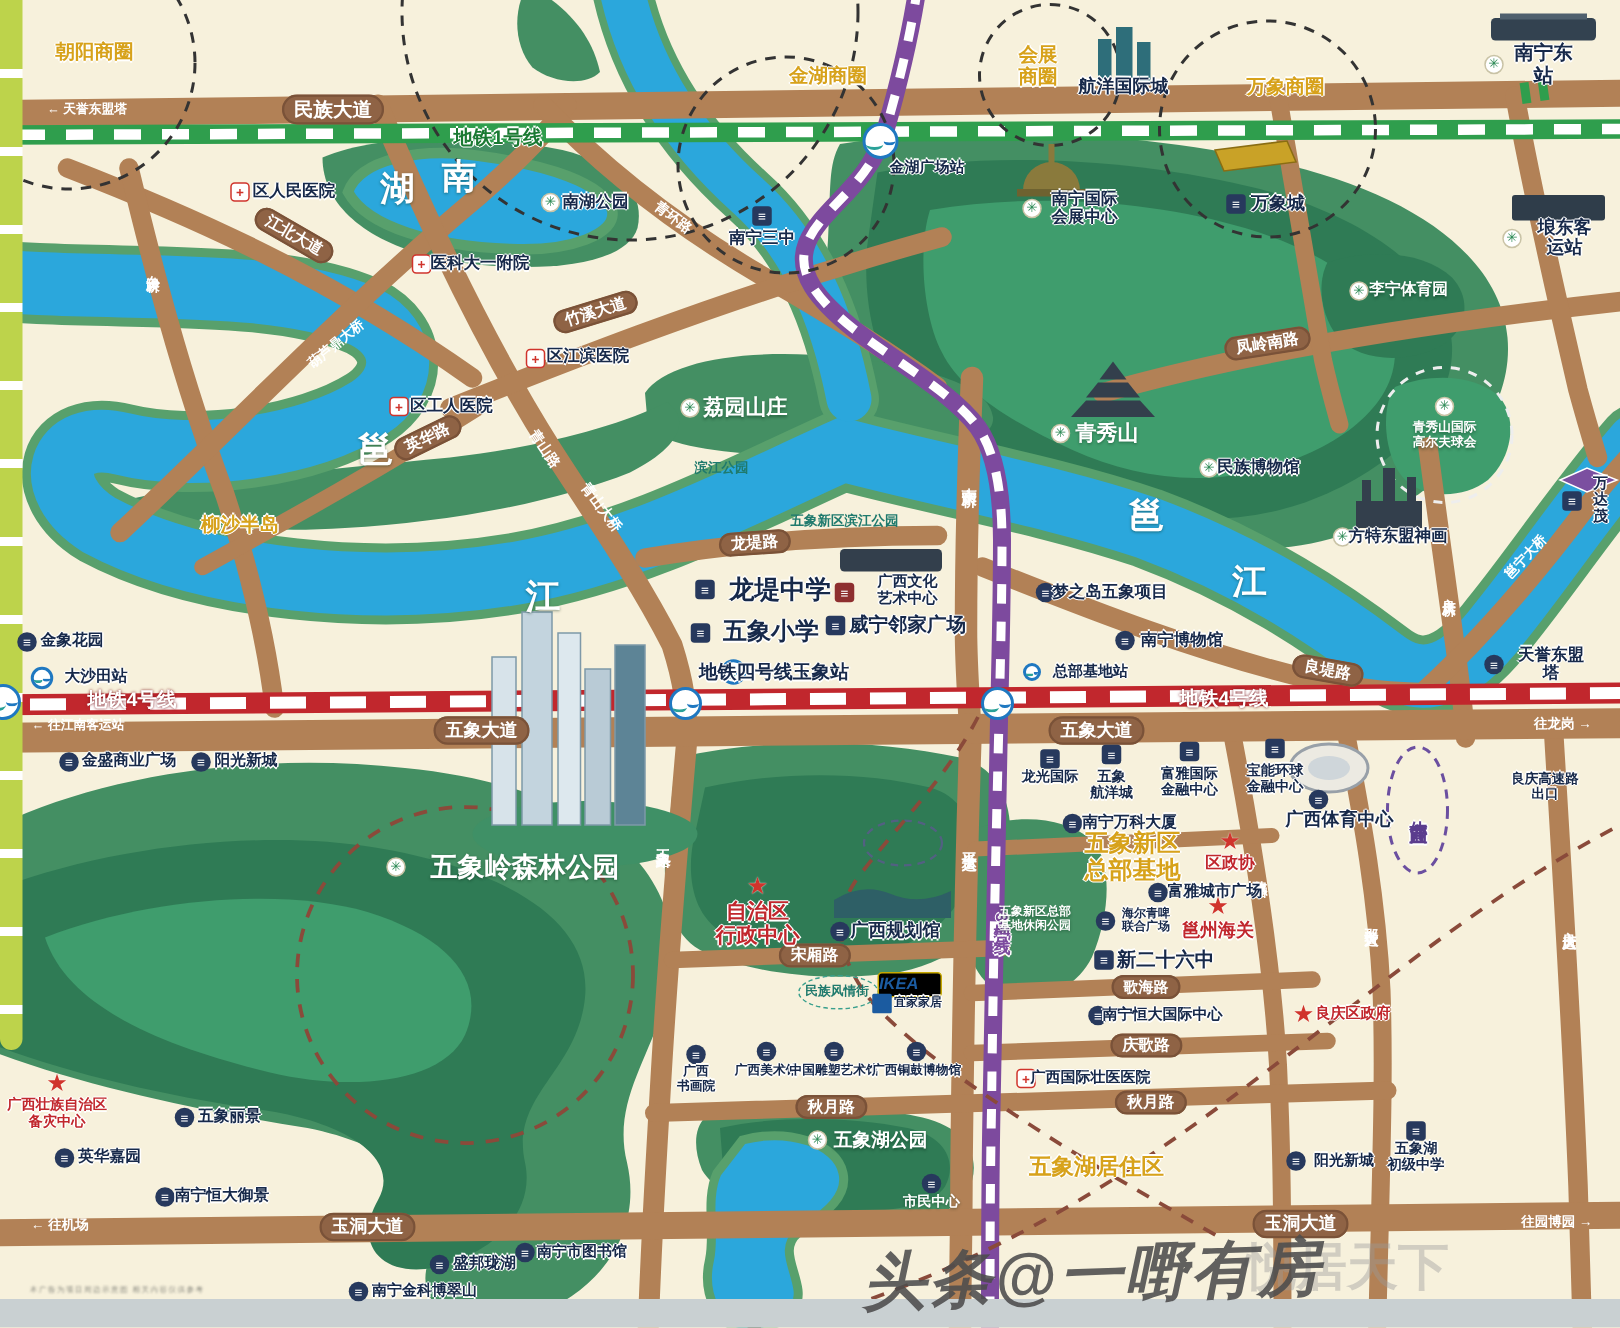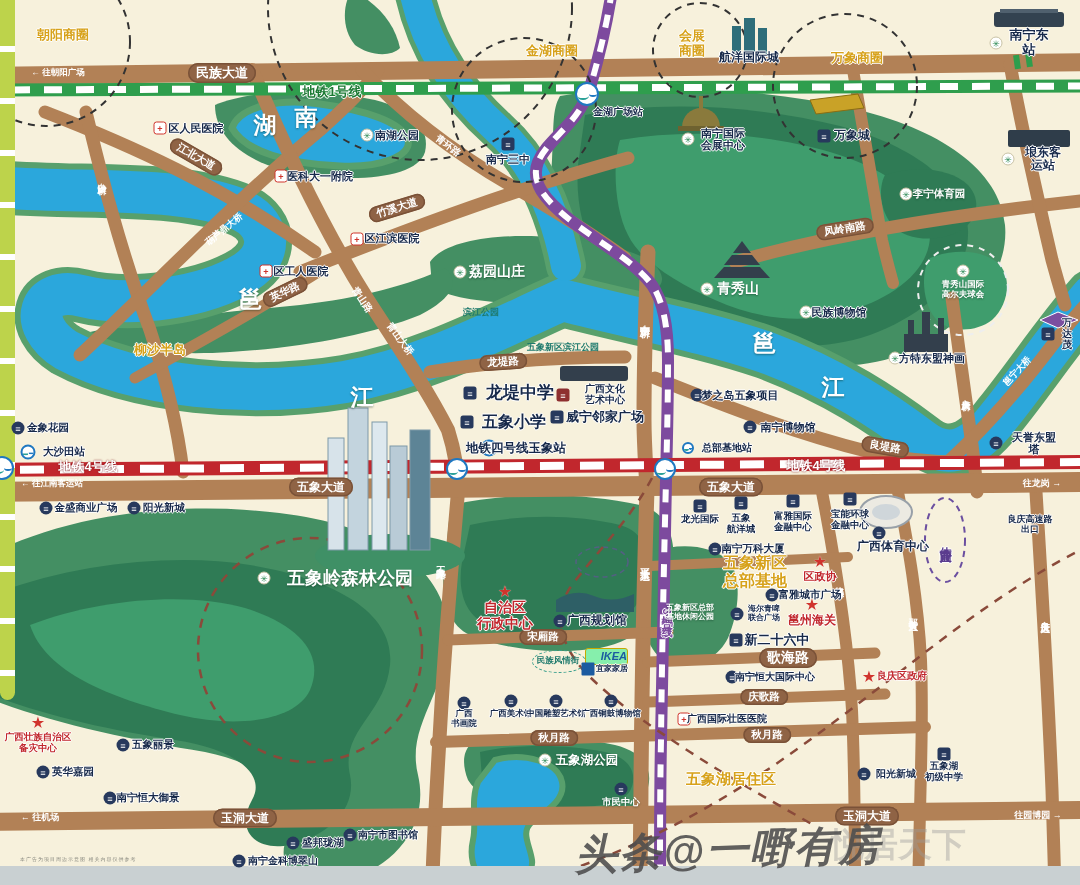--- a/index.html
+++ b/index.html
@@ -31,23 +31,23 @@
   .ic-p{background:#fff;border-radius:50%;color:#2e8b57;border:1px solid #c9c3a6;}
   .ic-ik{background:#1b5ba0;border-radius:1px;}
   .ic-m{background:#fff;border-radius:50%;border:2px solid #1f78c1;position:absolute;}
   .ic-m::before{content:"";display:block;width:60%;height:30%;margin:22% auto 0;
       border-bottom:2px solid #2aa198;border-radius:50%;}
   .ic-m::after{content:"";display:block;width:44%;height:22%;margin:2% auto 0;
       border-bottom:2px solid #1f78c1;border-radius:50%;}
   #limeband{position:absolute;left:0;top:0;width:15px;height:700px;border-radius:0 0 10px 10px;
       background:repeating-linear-gradient(180deg,#bdd34b 0 46px,#ffffff 46px 52px);}
   #graystrip{position:absolute;left:0;top:866px;width:1080px;height:19px;background:#c9d0d2;}
-  #ikea{position:absolute;left:585px;top:648px;width:41px;height:15px;background:#86efac;
+  #ikea{position:absolute;left:585px;top:648px;width:41px;height:15px;background:#000000;
       border:1px solid #c7a800;border-radius:3px;color:#1b5ba0;font-style:italic;
-      font-size:11px;text-align:right;line-height:14px;}
+      font-size:11px;text-align:left;line-height:14px;}
   #dashoval{position:absolute;left:532px;top:650px;width:52px;height:21px;border:1.5px dashed #3aa08d;border-radius:50%;}
   #watermark{position:absolute;left:575px;top:822px;font-size:42px;font-style:italic;color:#4d4d4d;
       opacity:.88;letter-spacing:2px;transform:rotate(-2deg);white-space:nowrap;z-index:40;}
   #watermark2{position:absolute;left:830px;top:822px;font-size:34px;color:#9a9a9a;opacity:.4;
       white-space:nowrap;z-index:39;}
   #fineprint{position:absolute;left:20px;top:856px;font-size:5px;color:#8a8a80;filter:blur(.6px);
       font-weight:normal;letter-spacing:1px;}
 </style>
 </head>
 <body>
@@ -209,40 +209,40 @@
     <div class="pill" style="left: 503px; top: 362px; transform: translate(-50%, -50%) rotate(-4deg); font-size: 10.5px;">龙堤路</div>
     <div class="pill" style="left: 885px; top: 447px; transform: translate(-50%, -50%) rotate(10deg); font-size: 10.5px;">良堤路</div>
     <div class="pill" style="left: 845px; top: 229px; transform: translate(-50%, -50%) rotate(-9deg); font-size: 10.5px;">凤岭南路</div>
     <div class="pill" style="left: 321px; top: 487px; transform: translate(-50%, -50%); font-size: 12px;">五象大道</div>
     <div class="pill" style="left: 731px; top: 487px; transform: translate(-50%, -50%); font-size: 12px;">五象大道</div>
     <div class="pill" style="left: 245px; top: 818px; transform: translate(-50%, -50%); font-size: 12px;">玉洞大道</div>
     <div class="pill" style="left: 867px; top: 816px; transform: translate(-50%, -50%); font-size: 12px;">玉洞大道</div>
     <div class="pill" style="left: 543px; top: 637px; transform: translate(-50%, -50%); font-size: 10.5px;">宋厢路</div>
     <div class="pill" style="left: 554px; top: 738px; transform: translate(-50%, -50%); font-size: 10.5px;">秋月路</div>
     <div class="pill" style="left: 767px; top: 735px; transform: translate(-50%, -50%); font-size: 10.5px;">秋月路</div>
-    <div class="pill" style="left: 788px; top: 658px; transform: translate(-50%, -50%); font-size: 14px;">歌海路</div>
+    <div class="pill" style="left: 764px; top: 658px; transform: translate(-50%, -50%); font-size: 10px;">歌海路</div>
     <div class="pill" style="left: 764px; top: 697px; transform: translate(-50%, -50%); font-size: 10.5px;">庆歌路</div>
     <div class="lbl onroad vert" style="left: 102px; top: 178px; transform: translate(-50%, -50%); font-size: 9px;">白沙大桥</div>
     <div class="lbl onroad" style="left: 224px; top: 229px; transform: translate(-50%, -50%) rotate(-39deg); font-size: 9px;">葫芦鼎大桥</div>
     <div class="lbl onroad" style="left: 362px; top: 300px; transform: translate(-50%, -50%) rotate(56deg); font-size: 9.5px;">青山路</div>
     <div class="lbl onroad" style="left: 400px; top: 339px; transform: translate(-50%, -50%) rotate(53deg); font-size: 9.5px;">青山大桥</div>
     <div class="lbl onroad" style="left: 448px; top: 146px; transform: translate(-50%, -50%) rotate(37deg); font-size: 9.5px;">青环路</div>
     <div class="lbl onroad vert" style="left: 645px; top: 319px; transform: translate(-50%, -50%); font-size: 10px;">南宁大桥</div>
     <div class="lbl onroad vert" style="left: 645px; top: 562px; transform: translate(-50%, -50%); font-size: 10px;">平乐大道</div>
     <div class="lbl onroad vert" style="left: 441px; top: 560px; transform: translate(-50%, -50%); font-size: 10px;">玉象路</div>
     <div class="lbl onroad vert" style="left: 966px; top: 394px; transform: translate(-50%, -50%); font-size: 9px;">良庆大桥</div>
     <div class="lbl onroad" style="left: 1017px; top: 371px; transform: translate(-50%, -50%) rotate(-47deg); font-size: 9px;">邕宁大桥</div>
     <div class="lbl onroad vert" style="left: 839px; top: 581px; transform: translate(-50%, -50%); font-size: 9.5px;">体强路</div>
     <div class="lbl onroad vert" style="left: 913px; top: 613px; transform: translate(-50%, -50%); font-size: 9.5px;">那黄大道</div>
     <div class="lbl onroad vert" style="left: 1045px; top: 615px; transform: translate(-50%, -50%); font-size: 9.5px;">良庆大道</div>
     <div class="lbl m1" style="left: 332px; top: 92px; transform: translate(-50%, -50%); font-size: 13px; text-align: center;">地铁1号线</div>
     <div class="lbl m4" style="left: 88px; top: 467px; transform: translate(-50%, -50%); font-size: 13px;">地铁4号线</div>
     <div class="lbl m4" style="left: 816px; top: 466px; transform: translate(-50%, -50%); font-size: 13px;">地铁4号线</div>
     <div class="lbl m3 vert" style="left: 667px; top: 612px; transform: translate(-50%, -50%); font-size: 11px;">地铁3号线</div>
-    <div class="arrowlbl" style="left: 58px; top: 73px; transform: translate(-50%, -50%); font-size: 8.5px;">← 往朝阳广场</div>
+    <div class="arrowlbl" style="left: 58px; top: 73px; transform: translate(-50%, -50%); font-size: 8.5px;">← 天誉东盟塔</div>
     <div class="arrowlbl" style="left: 52px; top: 484px; transform: translate(-50%, -50%); font-size: 8.5px;">← 往江南客运站</div>
     <div class="arrowlbl" style="left: 40px; top: 817px; transform: translate(-50%, -50%); font-size: 9px;">← 往机场</div>
     <div class="arrowlbl" style="left: 1042px; top: 483px; transform: translate(-50%, -50%); font-size: 9px;">往龙岗 →</div>
     <div class="arrowlbl" style="left: 1038px; top: 815px; transform: translate(-50%, -50%); font-size: 9px;">往园博园 →</div>
     <div class="ic ic-m" style="left: 587px; top: 94px; transform: translate(-50%, -50%); width: 24px; height: 24px; font-size: 20px;"></div>
     <div class="ic ic-m" style="left: 457px; top: 469px; transform: translate(-50%, -50%); width: 22px; height: 22px; font-size: 18px;"></div>
     <div class="ic ic-m" style="left: 665px; top: 469px; transform: translate(-50%, -50%); width: 22px; height: 22px; font-size: 18px;"></div>
     <div class="ic ic-m" style="left: 2px; top: 468px; transform: translate(-50%, -50%); width: 24px; height: 24px; font-size: 20px;"></div>
     <div class="ic ic-m" style="left: 28px; top: 452px; transform: translate(-50%, -50%); width: 15px; height: 15px; font-size: 11px;"></div>
     <div class="ic ic-m" style="left: 489px; top: 448px; transform: translate(-50%, -50%); width: 17px; height: 17px; font-size: 13px;"></div>

